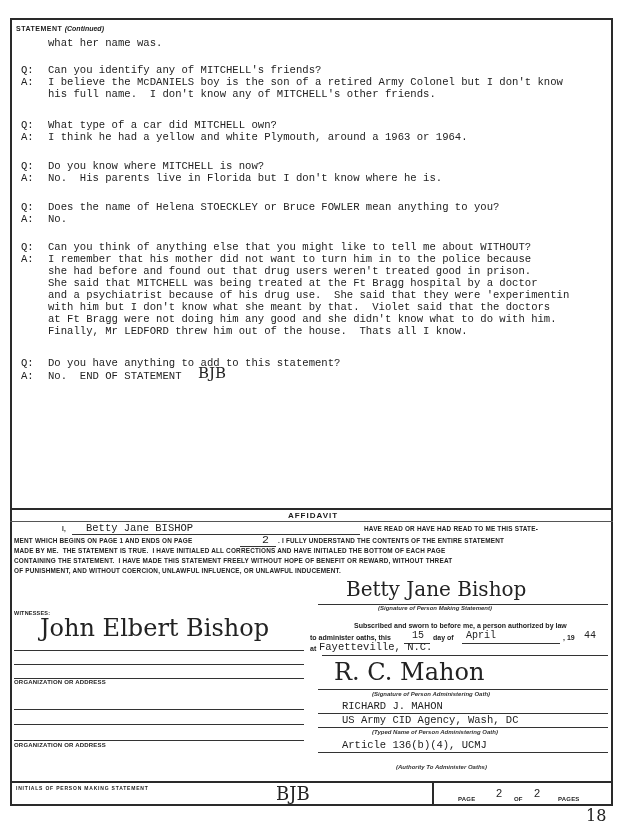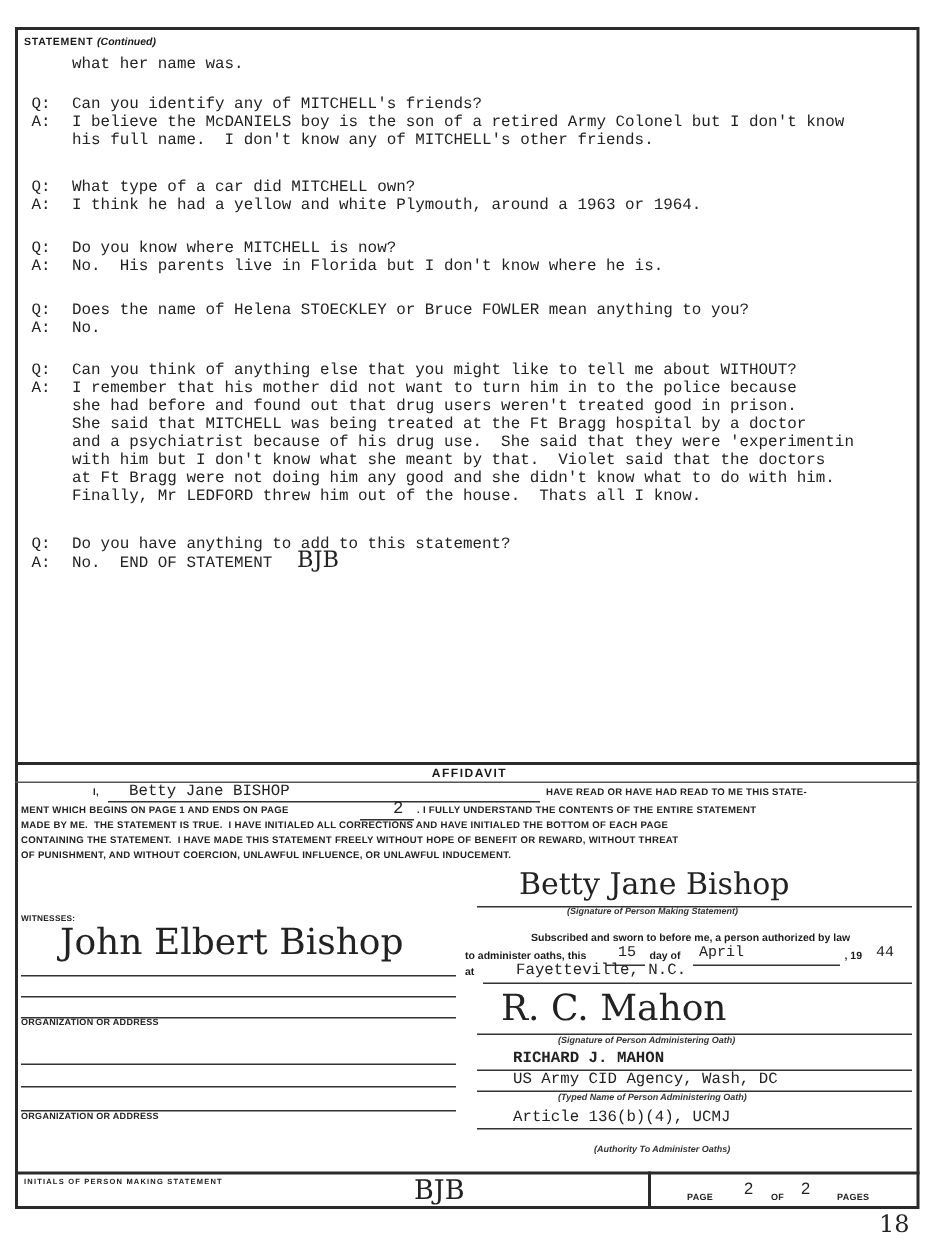--- a/index.html
+++ b/index.html
@@ -151,27 +151,27 @@
 <div class="sub" style="left:354px;top:622px;">Subscribed and sworn to before me, a person authorized by law</div>
 <div class="sub" style="left:310px;top:634px;">to administer oaths, this</div>
 <div class="typed" style="left:412px;top:630px;font-size:10px;">15</div>
 <div class="line" style="left:404px;top:643px;width:26px;"></div>
 <div class="sub" style="left:433px;top:634px;">day of</div>
 <div class="typed" style="left:466px;top:630px;font-size:10px;">April</div>
 <div class="line" style="left:462px;top:643px;width:98px;"></div>
 <div class="sub" style="left:563px;top:634px;">, 19</div>
 <div class="typed" style="left:584px;top:630px;font-size:10px;">44</div>
 <div class="sub" style="left:310px;top:645px;">at</div>
-<div class="typed" style="left:344px;top:641px;">Fayetteville, N.C.</div>
+<div class="typed" style="left:319px;top:641px;">Fayetteville, N.C.</div>
 <div class="line" style="left:322px;top:655px;width:286px;"></div>
 
 <div class="hand" style="left:334px;top:658px;font-size:24px;">R. C. Mahon</div>
 <div class="line" style="left:318px;top:689px;width:290px;"></div>
 <div class="small-it" style="left:372px;top:691px;">(Signature of Person Administering Oath)</div>
-<div class="typed" style="left:342px;top:700px;font-weight:bold;">RICHARD J. MAHON</div>
+<div class="typed" style="left:342px;top:700px;">RICHARD J. MAHON</div>
 <div class="line" style="left:318px;top:713px;width:290px;"></div>
 <div class="typed" style="left:342px;top:714px;">US Army CID Agency, Wash, DC</div>
 <div class="line" style="left:318px;top:727px;width:290px;"></div>
 <div class="small-it" style="left:372px;top:729px;">(Typed Name of Person Administering Oath)</div>
 <div class="typed" style="left:342px;top:739px;">Article 136(b)(4), UCMJ</div>
 <div class="line" style="left:318px;top:752px;width:290px;"></div>
 <div class="small-it" style="left:396px;top:764px;">(Authority To Administer Oaths)</div>
 
 <div class="aff-div" style="top:781px;"></div>
 <div class="caps" style="left:16px;top:783px;font-size:5px;letter-spacing:0.8px;">INITIALS OF PERSON MAKING STATEMENT</div>

